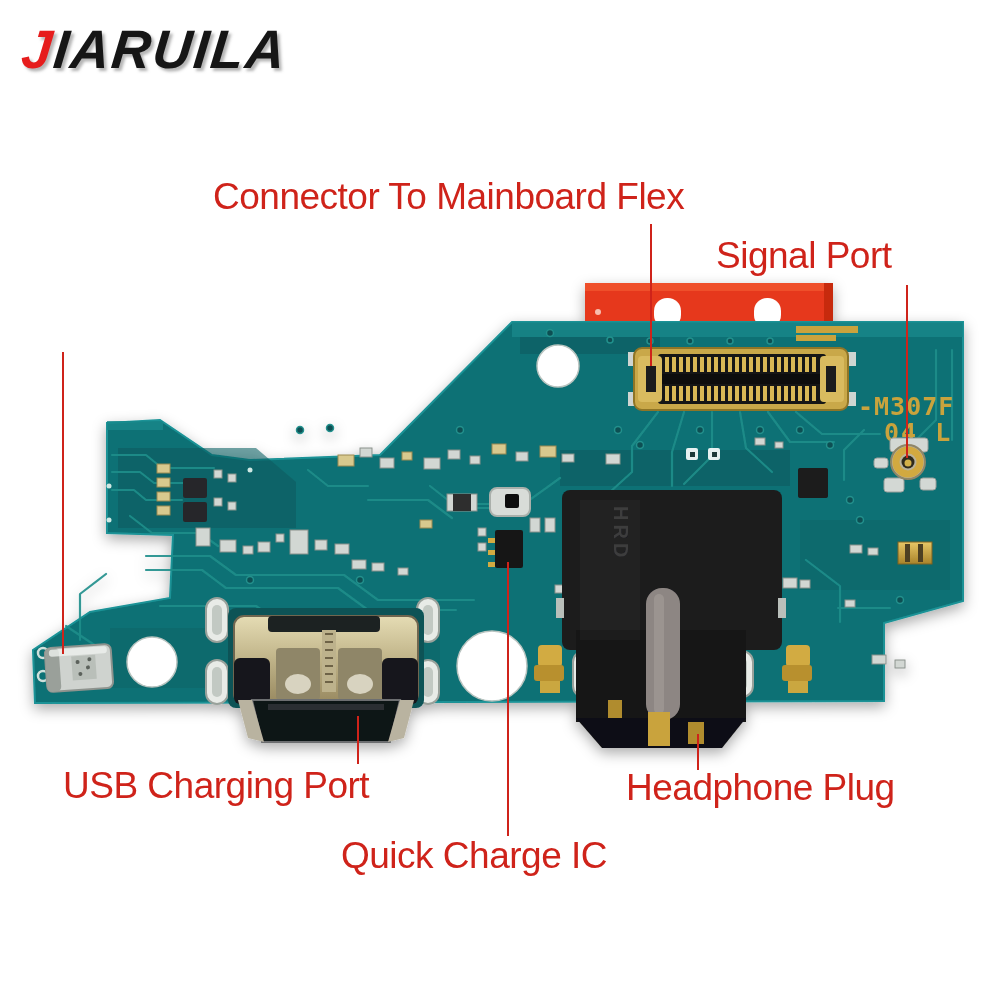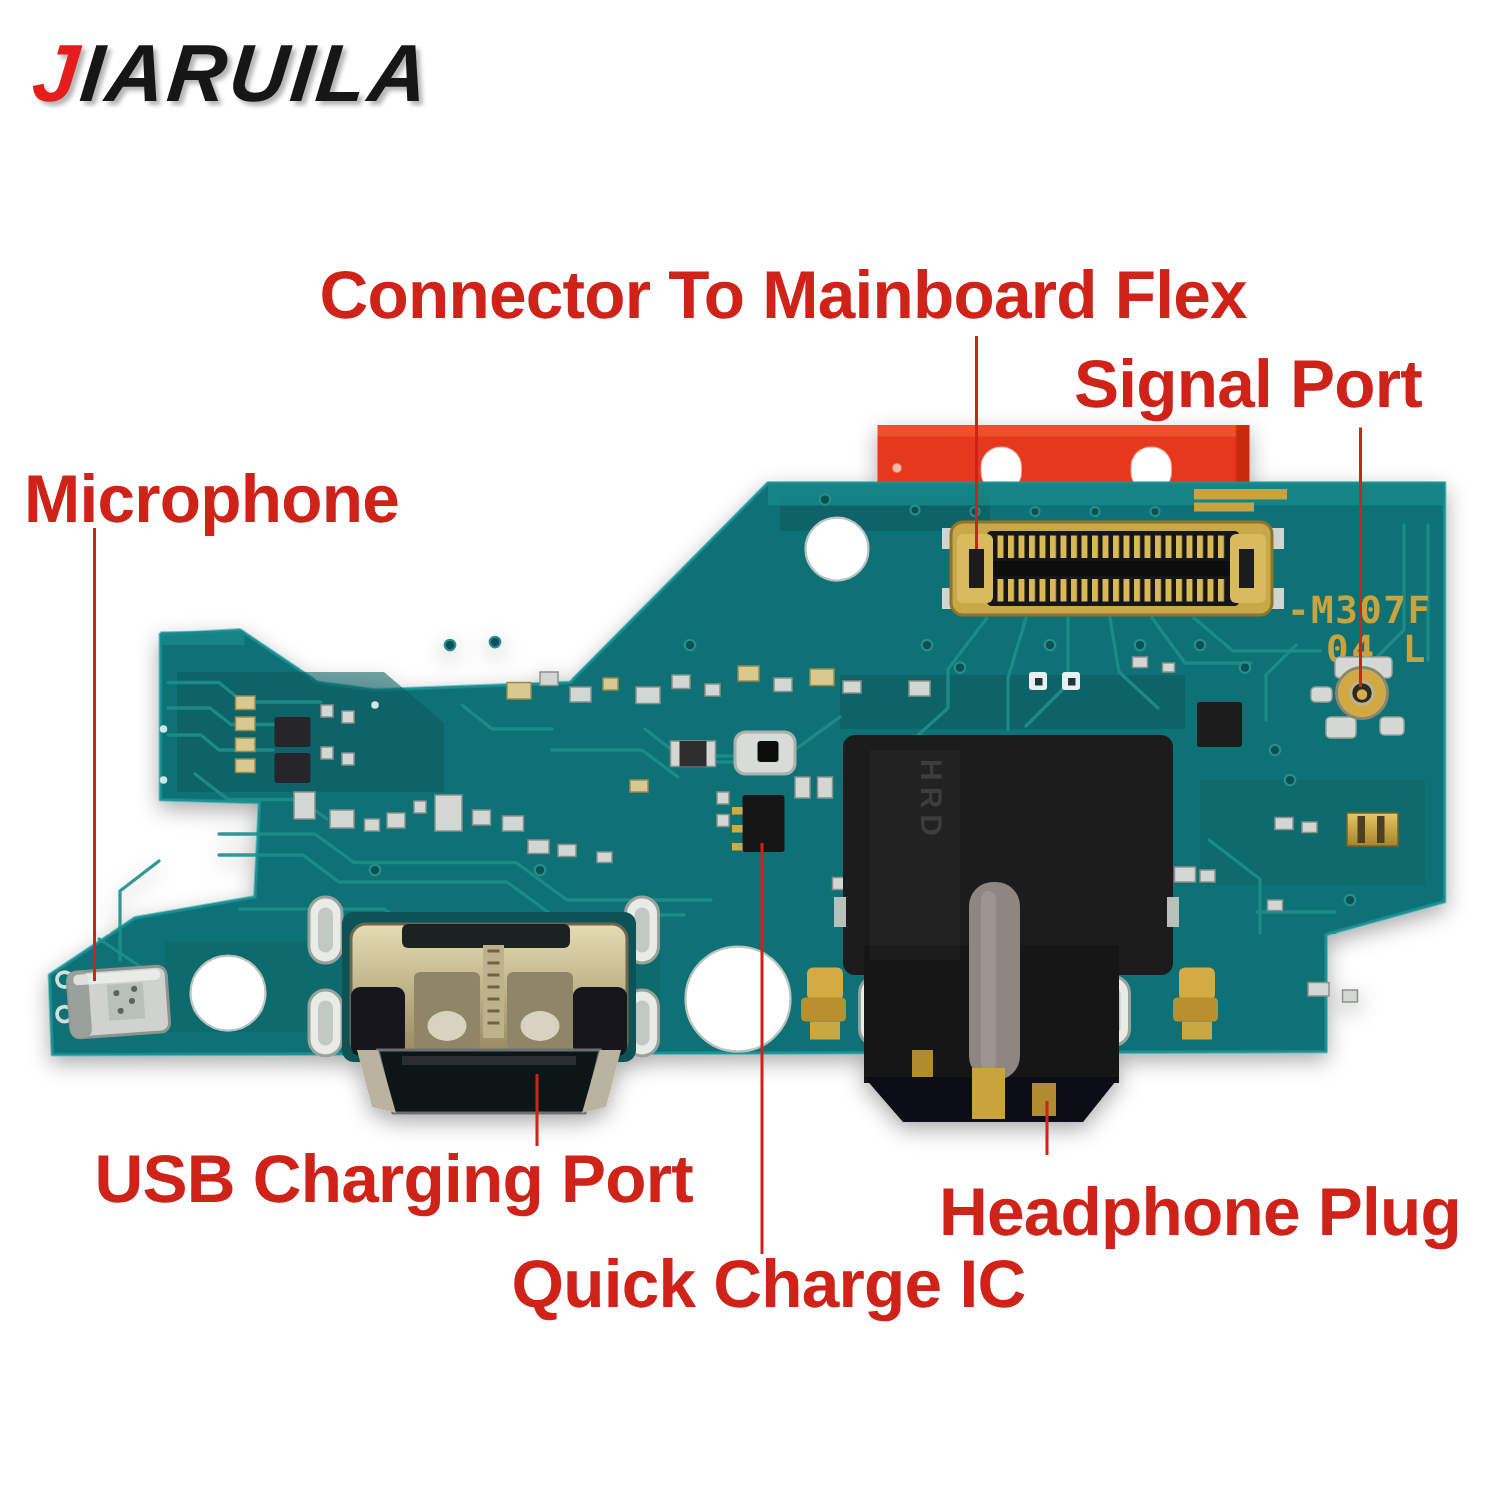--- a/index.html
+++ b/index.html
@@ -3,28 +3,28 @@
 <meta charset="utf-8">
 <style>
   html,body{margin:0;padding:0;background:#fff;}
   .stage{position:relative;width:1000px;height:1000px;background:#fff;overflow:hidden;
          font-family:"Liberation Sans",sans-serif;}
   .logo{position:absolute;left:22px;top:18px;font-size:54px;font-weight:bold;font-style:italic;
         letter-spacing:2px;transform:skewX(-6deg);
         text-shadow:3px 3px 3px rgba(120,120,120,.55);white-space:nowrap;}
   .logo .j{color:#e61d1d;}
   .logo .rest{color:#161616;}
-  .lbl{position:absolute;font-weight:bold;font-size:45px;line-height:46px;color:#cf231a;
+  .lbl{position:absolute;font-weight:normal;font-size:37px;line-height:46px;color:#cf231a;
        white-space:nowrap;letter-spacing:-0.5px;}
   #lbl-connector{left:213px;top:174px;}
   #lbl-signal{left:716px;top:233px;}
   #lbl-mic{left:16px;top:310px;}
   #lbl-usb{left:63px;top:763px;}
   #lbl-quick{left:341px;top:833px;}
-  #lbl-head{left:626px;top:785px;}
+  #lbl-head{left:626px;top:765px;}
   svg{position:absolute;left:0;top:0;}
 </style>
 </head>
 <body>
 
 <div class="stage">
 
   <div class="logo"><span class="j">J</span><span class="rest">IARUILA</span></div>
 
   <svg width="1000" height="1000" viewBox="0 0 1000 1000">
@@ -341,17 +341,16 @@
       <line x1="651" y1="224" x2="651" y2="366"></line>
       <line x1="907" y1="285" x2="907" y2="458"></line>
       <line x1="358" y1="716" x2="358" y2="764"></line>
       <line x1="698" y1="734" x2="698" y2="770"></line>
       <line x1="508" y1="562" x2="508" y2="836"></line>
     </g>
   </svg>
 
   <div class="lbl" id="lbl-connector">Connector To Mainboard Flex</div>
   <div class="lbl" id="lbl-signal">Signal Port</div>
-  <div class="lbl" id="lbl-mic">Microphone</div>
   <div class="lbl" id="lbl-usb">USB Charging Port</div>
   <div class="lbl" id="lbl-quick">Quick Charge IC</div>
   <div class="lbl" id="lbl-head">Headphone Plug</div>
 </div>
 
 </body></html>

